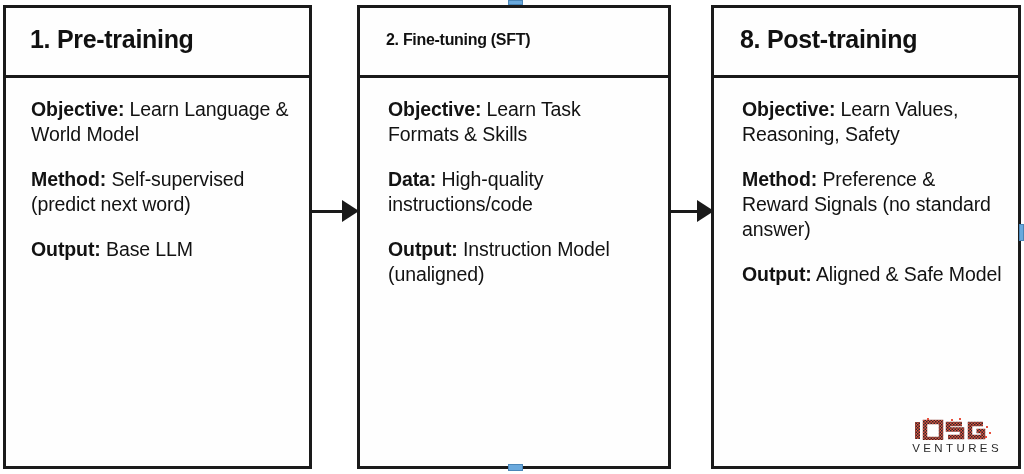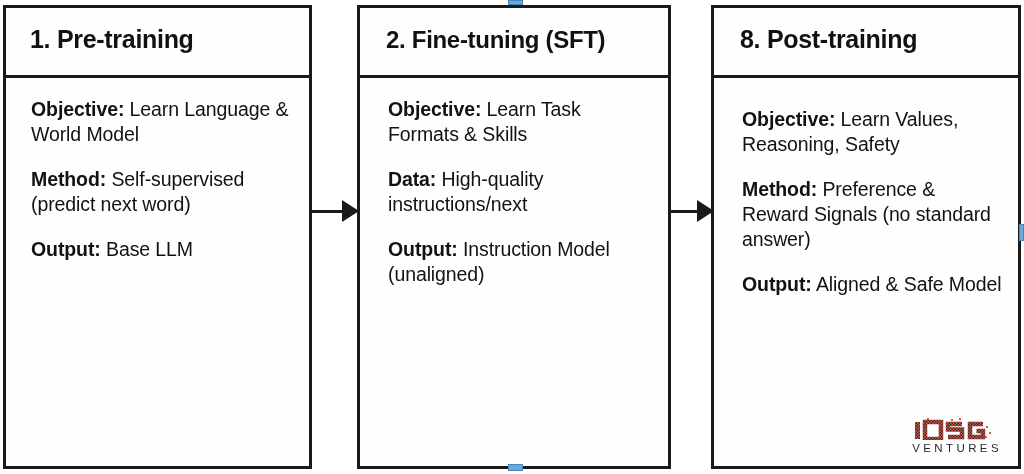--- a/index.html
+++ b/index.html
@@ -44,33 +44,33 @@
     padding: 0 0 4px 24px;
   }
   .stage-title {
     font-size: 25px;
     font-weight: bold;
     color: #111111;
     letter-spacing: -0.3px;
     white-space: nowrap;
   }
   .stage-box.b2 .stage-header { padding-left: 26px; }
-  .stage-box.b2 .stage-title  { font-size: 24px; }
+  .stage-box.b2 .stage-title  { font-size: 16px; }
   .stage-box.b3 .stage-header { padding-left: 26px; }
 
   .stage-body {
     flex: 1 1 auto;
     position: relative;
     padding: 20px 14px 10px 26px;
     box-sizing: border-box;
     border-radius: 31px;
   }
   .stage-box.b1 .stage-body { padding-left: 25px; padding-top: 19px; }
   .stage-box.b2 .stage-body { padding-left: 28px; padding-top: 19px; }
-  .stage-box.b3 .stage-body { padding-left: 28px; padding-top: 19px; margin-top: 10px; }
+  .stage-box.b3 .stage-body { padding-left: 28px; padding-top: 19px; }
 
   .field {
     font-size: 19.5px;
     line-height: 25px;
     color: #121212;
     margin: 0 0 20px 0;
     letter-spacing: -0.1px;
   }
   .field:last-of-type { margin-bottom: 0; }
   .field .k { font-weight: bold; }
@@ -163,21 +163,21 @@
 
   <div class="stage-box b2">
     <div class="stage-header">
       <div class="stage-title">2. Fine-tuning (SFT)</div>
     </div>
     <div class="stage-body">
       <p class="field">
         <span class="k">Objective:</span><span class="v"> Learn Task Formats &amp; Skills</span>
       </p>
       <p class="field">
-        <span class="k">Data:</span><span class="v"> High-quality instructions/next</span>
+        <span class="k">Data:</span><span class="v"> High-quality instructions/code</span>
       </p>
       <p class="field">
         <span class="k">Output:</span><span class="v"> Instruction Model (unaligned)</span>
       </p>
     </div>
   </div>
 
   <div class="arrow a2">
     <div class="shaft"></div>
     <div class="head"></div>

